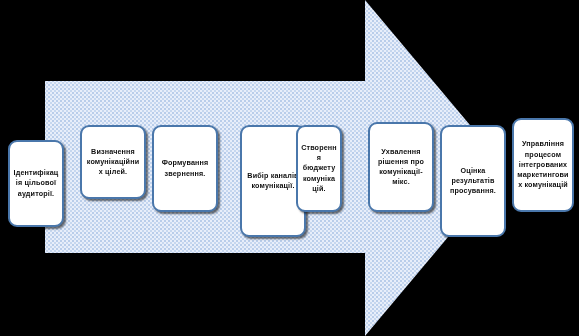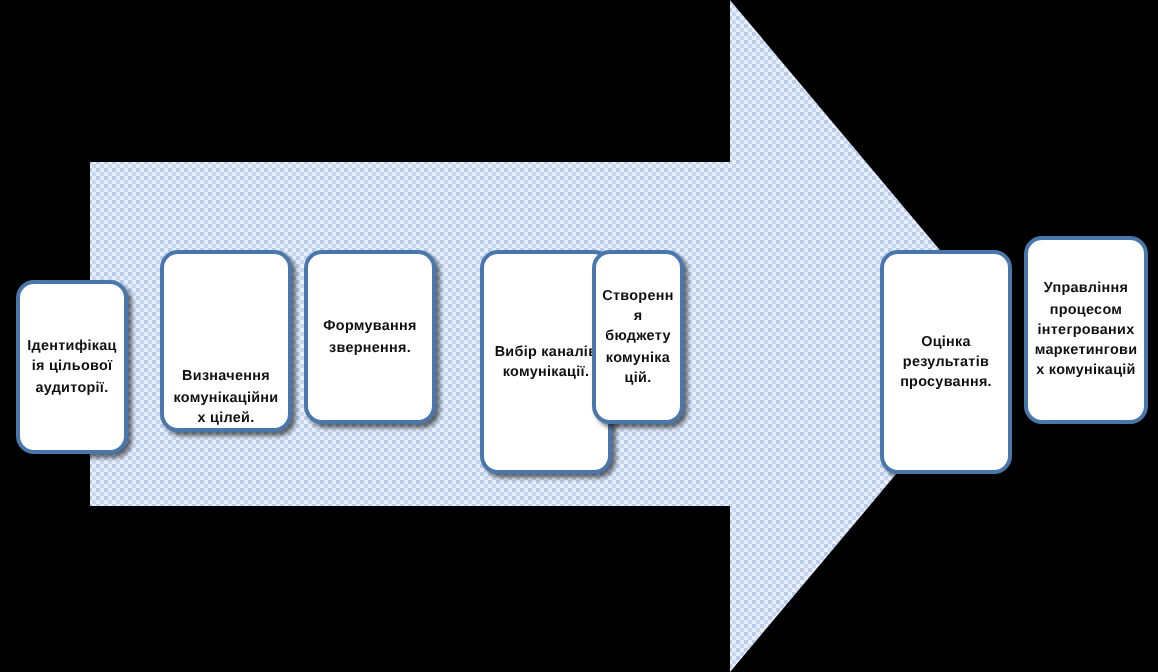--- a/index.html
+++ b/index.html
@@ -65,36 +65,39 @@
         <rect x="2" y="2" width="2" height="2" fill="#c6d7ef"></rect>
       </pattern>
     </defs>
     <polygon points="45,81 365,81 365,0 506,168 365,336 365,253 45,253" fill="url(#dotgrid)"></polygon>
   </svg>
 
   <div class="process-box" style="left:8px; top:140px; width:56px; height:87px;">
     <span class="box-label">Ідентифікація цільової аудиторії.</span>
   </div>
 
-  <div class="process-box" style="left:80px; top:125px; width:66px; height:91px;align-items:flex-end;">
+  <div class="process-box" style="left:80px; top:125px; width:66px; height:74px;">
     <span class="box-label">Визначення комунікаційних цілей.</span>
   </div>
 
   <div class="process-box" style="left:152px; top:125px; width:66px; height:87px;">
     <span class="box-label">Формування звернення.</span>
   </div>
 
   <div class="process-box" style="left:240px; top:125px; width:66px; height:112px;">
     <span class="box-label">Вибір каналів комунікації.</span>
   </div>
 
   <div class="process-box" style="left:296px; top:125px; width:46px; height:87px;">
     <span class="box-label">Створення бюджету комунікацій.</span>
   </div>
 
+  <div class="process-box" style="left:368px; top:122px; width:66px; height:90px;">
+    <span class="box-label">Ухвалення рішення про комунікації-мікс.</span>
+  </div>
 
   <div class="process-box" style="left:440px; top:125px; width:66px; height:112px;">
     <span class="box-label">Оцінка результатів просування.</span>
   </div>
 
   <div class="process-box" style="left:512px; top:118px; width:62px; height:94px;">
     <span class="box-label">Управління процесом інтегрованих маркетингових комунікацій</span>
   </div>
 
 </div>

